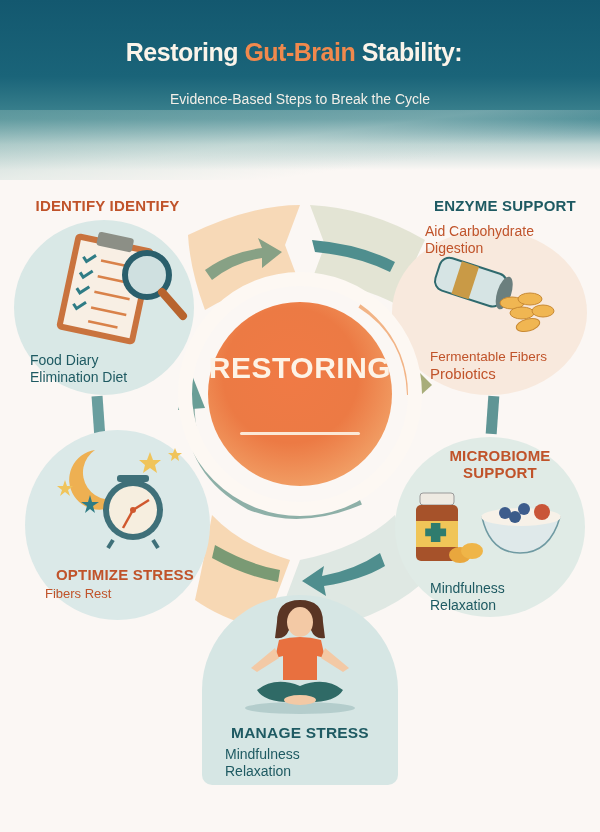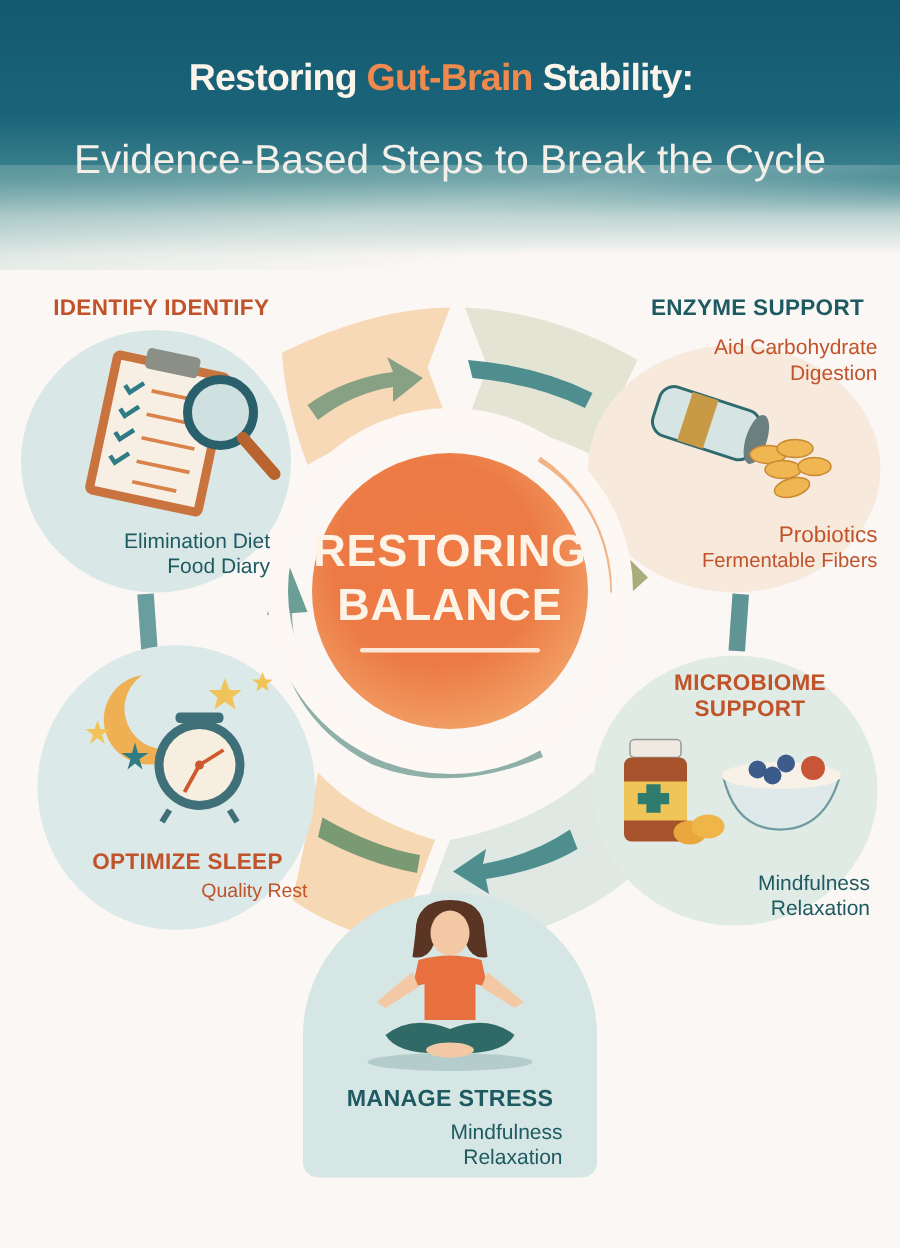--- a/index.html
+++ b/index.html
@@ -3,25 +3,25 @@
 <meta charset="utf-8">
 <style>
   html,body{margin:0;padding:0;}
   body{width:600px;height:832px;overflow:hidden;background:#fbf7f4;font-family:"Liberation Sans",sans-serif;position:relative;}
   .header{position:absolute;left:0;top:0;width:600px;height:170px;
     background:linear-gradient(180deg,#13586f 0%,#1a6479 45%,#3f8590 70%,rgba(150,190,190,0.6) 85%,rgba(251,247,244,0) 100%);}
   .header-haze{position:absolute;left:0;top:110px;width:600px;height:70px;
     background:linear-gradient(172deg,rgba(120,170,170,0.55) 0%,rgba(200,220,215,0.4) 45%,rgba(251,247,244,0) 70%);}
   .title{position:absolute;left:0;width:544px;top:38px;text-align:center;font-weight:bold;font-size:25px;color:#fbf4ea;letter-spacing:-0.5px;font-family:"Liberation Sans",sans-serif;margin-left:22px;}
   .title .accent{color:#f0894d;}
-  .subtitle{position:absolute;left:0;width:600px;top:91px;text-align:center;font-size:27px;color:#f3efe8;font-family:"Liberation Sans",sans-serif;}
+  .subtitle{position:absolute;left:0;width:600px;top:91px;text-align:center;font-size:14px;color:#f3efe8;font-family:"Liberation Sans",sans-serif;}
 
   .blob{position:absolute;border-radius:50%;}
   .node-title{position:absolute;font-weight:bold;font-size:15px;text-align:center;letter-spacing:0.2px;}
-  .node-sub{position:absolute;font-size:13.5px;text-align:right;line-height:17px;}
+  .node-sub{position:absolute;font-size:13.5px;text-align:left;line-height:17px;}
   .orange{color:#c0532a;}
   .teal{color:#1e5a62;}
 
   .center{position:absolute;left:208px;top:302px;width:184px;height:184px;border-radius:50%;
     background:radial-gradient(circle at 45% 40%,#f07a45 0%,#ec7a44 45%,#f2a46a 80%,#f6c68f 100%);}
   .center-ring{position:absolute;left:178px;top:272px;width:244px;height:244px;border-radius:50%;border:14px solid #fdf8f3;box-sizing:border-box;}
   .center-text{position:absolute;left:208px;top:350px;width:184px;text-align:center;color:#fdf3e6;font-weight:bold;font-size:30px;line-height:36px;letter-spacing:0.5px;}
   .center-line{position:absolute;left:240px;top:432px;width:120px;height:3px;background:#fbe8d6;border-radius:2px;}
 </style>
 </head>
@@ -57,21 +57,20 @@
 <div class="blob" style="left:14px;top:220px;width:180px;height:175px;background:#d9e8e6;"></div>
 <div class="blob" style="left:392px;top:230px;width:195px;height:165px;background:#f8e9dd;"></div>
 <div class="blob" style="left:395px;top:437px;width:190px;height:180px;background:#e0ebe6;"></div>
 <div class="blob" style="left:25px;top:430px;width:185px;height:190px;background:#dbe9e8;"></div>
 <div class="blob" style="left:202px;top:595px;width:196px;height:190px;border-radius:50% 50% 10px 10px;background:#d6e6e4;"></div>
 
 <div class="center-ring"></div>
 <div class="center"></div>
 <div class="center-text">
   <div>RESTORING</div>
-  <div>BALANCE</div>
 </div>
 <div class="center-line"></div>
 
 <div class="node-title orange" style="left:20px;top:197px;width:175px;">IDENTIFY IDENTIFY</div>
 <svg style="position:absolute;left:45px;top:230px" width="150" height="115" viewBox="0 0 150 115">
   <g transform="rotate(12 60 60)">
     <rect x="20" y="10" width="80" height="98" rx="5" fill="#c9733e"></rect>
     <rect x="26" y="16" width="68" height="86" fill="#f8efe4"></rect>
     <rect x="42" y="4" width="36" height="14" rx="3" fill="#8c8f86"></rect>
     <g stroke="#2f7c85" stroke-width="3" fill="none">
@@ -85,22 +84,22 @@
         <line x1="50" y1="48" x2="86" y2="48"></line>
         <line x1="50" y1="64" x2="86" y2="64"></line>
         <line x1="50" y1="80" x2="86" y2="80"></line>
         <line x1="50" y1="94" x2="80" y2="94"></line>
     </g>
   </g>
   <circle cx="102" cy="45" r="22" fill="#cfe0e0" stroke="#2a5f6c" stroke-width="6"></circle>
   <line x1="117" y1="62" x2="138" y2="86" stroke="#b8642e" stroke-width="8" stroke-linecap="round"></line>
 </svg>
 <div class="node-sub teal" style="left:30px;top:352px;width:150px;font-size:14px;">
+  <div>Food Diary</div>
   <div>Elimination Diet</div>
-  <div>Food Diary</div>
 </div>
 
 <div class="node-title teal" style="left:420px;top:197px;width:170px;">ENZYME SUPPORT</div>
 <div class="node-sub orange" style="left:425px;top:223px;width:160px;font-size:14px;">
   <div>Aid Carbohydrate</div>
   <div>Digestion</div>
 </div>
 <svg style="position:absolute;left:430px;top:255px" width="140" height="80" viewBox="0 0 140 80">
   <g transform="rotate(18 40 30)">
     <rect x="5" y="10" width="70" height="34" rx="10" fill="#d6e4e4" stroke="#2f6a6e" stroke-width="2"></rect>
@@ -109,22 +108,22 @@
   </g>
   <g fill="#f0b652" stroke="#c98a34" stroke-width="1">
     <ellipse cx="82" cy="48" rx="12" ry="6"></ellipse>
       <ellipse cx="100" cy="44" rx="12" ry="6"></ellipse>
       <ellipse cx="92" cy="58" rx="12" ry="6"></ellipse>
       <ellipse cx="113" cy="56" rx="11" ry="6"></ellipse>
       <ellipse cx="98" cy="70" rx="12" ry="6" transform="rotate(-15 98 70)"></ellipse>
   </g>
 </svg>
 <div class="node-sub orange" style="left:430px;top:348px;width:155px;">
+  <div>Fermentable Fibers</div>
   <div style="font-size:15px;">Probiotics</div>
-  <div>Fermentable Fibers</div>
 </div>
 
 <div class="node-title orange" style="left:425px;top:447px;width:150px;line-height:17px;">
   <div>MICROBIOME</div>
   <div>SUPPORT</div>
 </div>
 <svg style="position:absolute;left:410px;top:485px" width="160" height="85" viewBox="0 0 160 85">
   <rect x="10" y="8" width="34" height="12" rx="3" fill="#eeeae2" stroke="#999" stroke-width="1"></rect>
   <rect x="6" y="20" width="42" height="56" rx="5" fill="#a6522a"></rect>
   <rect x="6" y="36" width="42" height="26" fill="#f0c558"></rect>
@@ -151,23 +150,23 @@
   <polygon points="45,55 47,62 54,62 48,66 50,73 45,69 40,73 42,66 36,62 43,62" fill="#2f7c85"></polygon>
   <circle cx="88" cy="70" r="30" fill="#3f7079"></circle>
   <circle cx="88" cy="70" r="24" fill="#f6eedf"></circle>
   <line x1="88" y1="70" x2="104" y2="60" stroke="#d0582e" stroke-width="2.5"></line>
   <line x1="88" y1="70" x2="78" y2="88" stroke="#d0582e" stroke-width="2.5"></line>
   <circle cx="88" cy="70" r="3" fill="#d0582e"></circle>
   <rect x="72" y="35" width="32" height="7" rx="3" fill="#3f7079"></rect>
   <line x1="68" y1="100" x2="63" y2="108" stroke="#3f7079" stroke-width="4"></line>
   <line x1="108" y1="100" x2="113" y2="108" stroke="#3f7079" stroke-width="4"></line>
 </svg>
-<div class="node-title orange" style="left:45px;top:566px;width:160px;">OPTIMIZE SLEEP</div>
+<div class="node-title orange" style="left:45px;top:566px;width:160px;">OPTIMIZE STRESS</div>
 <div class="node-sub orange" style="left:45px;top:586px;width:160px;font-size:13px;line-height:16px;">
-  <div>Quality Rest</div>
+  <div>Fibers Rest</div>
 </div>
 
 <svg style="position:absolute;left:235px;top:600px" width="130" height="115" viewBox="0 0 130 115">
   <ellipse cx="65" cy="108" rx="55" ry="6" fill="#9cbcbc" opacity="0.6"></ellipse>
   <path d="M42,22 Q42,0 65,0 Q88,0 88,22 L90,38 Q80,40 76,30 L54,30 Q50,40 40,38 Z" fill="#5a3524"></path>
   <ellipse cx="65" cy="22" rx="13" ry="15" fill="#f3c9a5"></ellipse>
   <path d="M44,40 Q65,34 86,40 L90,58 L82,56 L82,80 L48,80 L48,56 L40,58 Z" fill="#e8703f"></path>
   <path d="M40,48 L16,68 L22,72 L44,58" fill="#f3c9a5"></path>
     <path d="M90,48 L114,68 L108,72 L86,58" fill="#f3c9a5"></path>
   <path d="M22,90 Q40,76 65,86 Q90,76 108,90 Q100,104 65,102 Q30,104 22,90 Z" fill="#2f6a66"></path>

